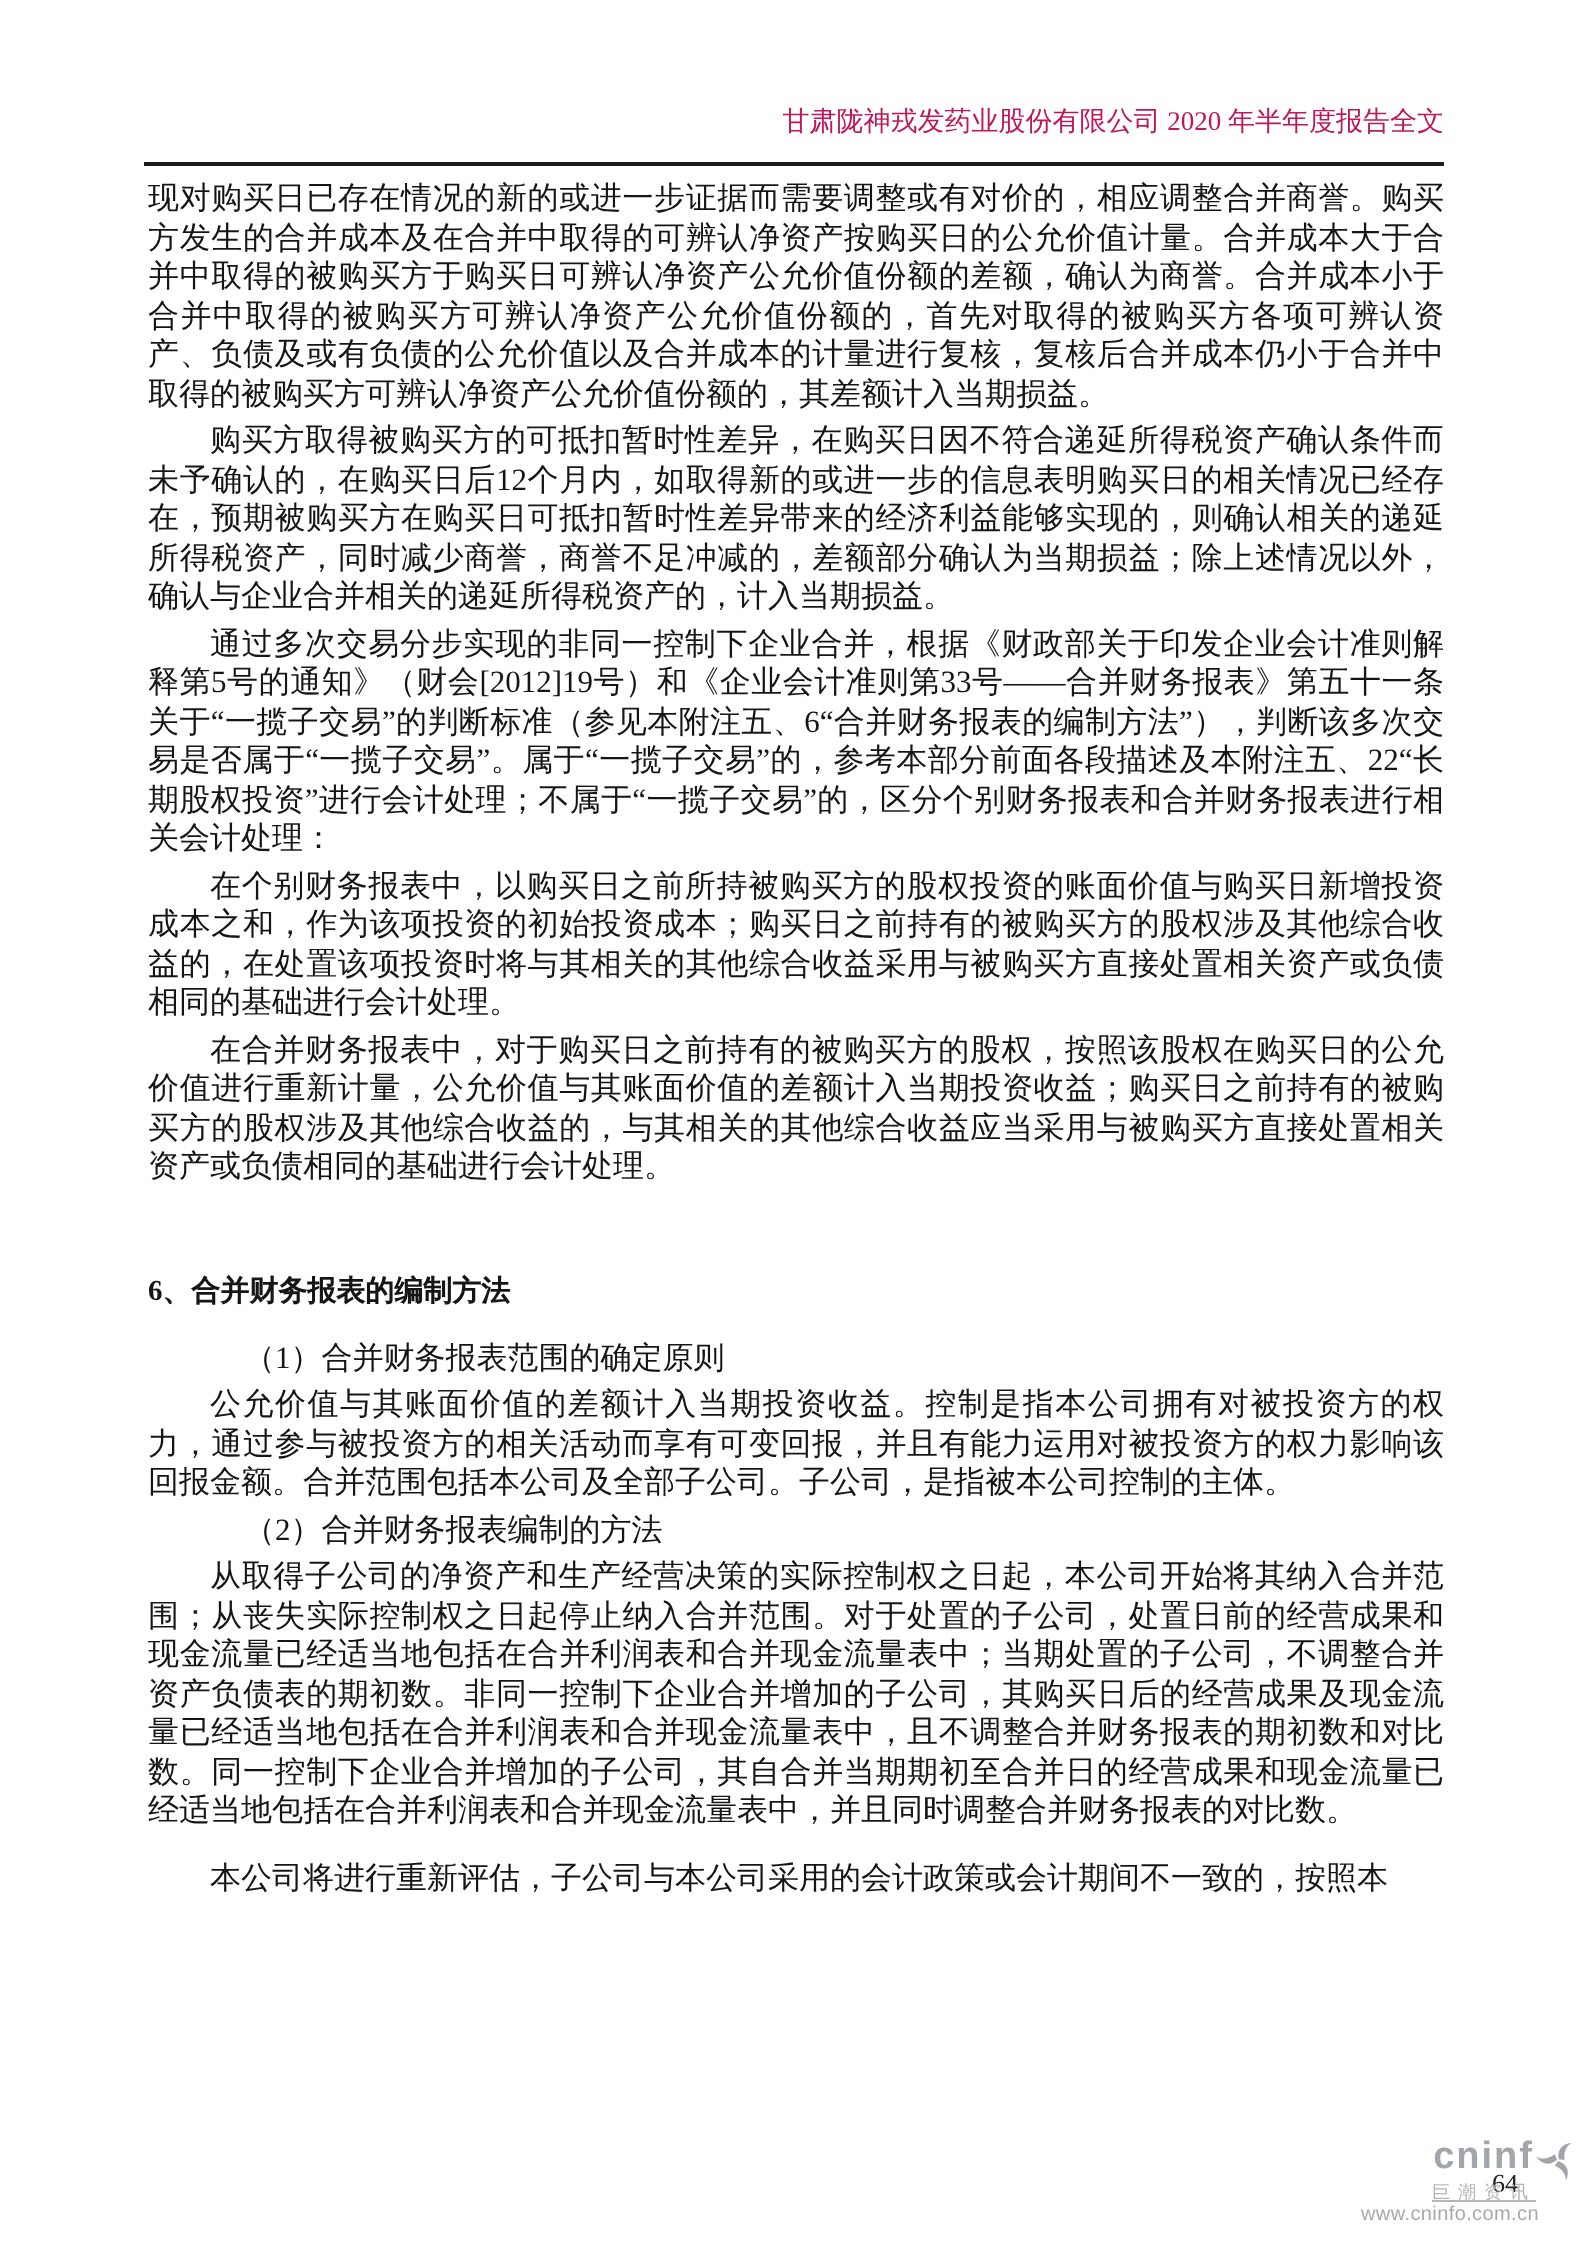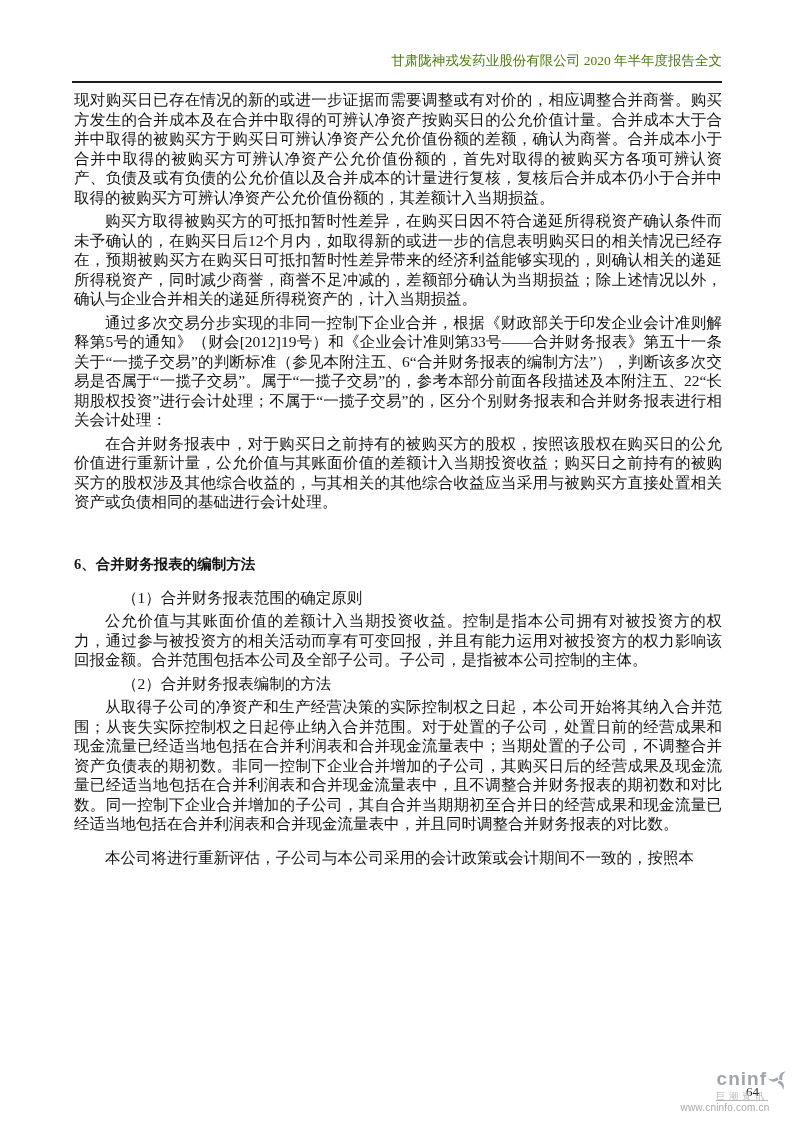--- a/index.html
+++ b/index.html
@@ -18,21 +18,21 @@
   .page-header {
     position: absolute;
     top: 52px;
     left: 72px;
     width: 650px;
     text-align: right;
     font-size: 13.5px;
     line-height: 18px;
     padding-bottom: 11px;
     border-bottom: 2px solid #1b1b1b;
-    color: #4d7c0f;
+    color: #be185d;
   }
   
   .content {
     position: absolute;
     top: 90px;
     left: 74px;
     width: 648px;
     font-size: 15.5px;
     line-height: 19.5px;
     text-align: justify;
@@ -100,20 +100,21 @@
 <div class="page">
 
   <div class="page-header">
     <span>甘肃陇神戎发药业股份有限公司 2020 年半年度报告全文</span>
   </div>
 
   <div class="content">
     <p class="no-indent">现对购买日已存在情况的新的或进一步证据而需要调整或有对价的，相应调整合并商誉。购买方发生的合并成本及在合并中取得的可辨认净资产按购买日的公允价值计量。合并成本大于合并中取得的被购买方于购买日可辨认净资产公允价值份额的差额，确认为商誉。合并成本小于合并中取得的被购买方可辨认净资产公允价值份额的，首先对取得的被购买方各项可辨认资产、负债及或有负债的公允价值以及合并成本的计量进行复核，复核后合并成本仍小于合并中取得的被购买方可辨认净资产公允价值份额的，其差额计入当期损益。</p>
     <p>购买方取得被购买方的可抵扣暂时性差异，在购买日因不符合递延所得税资产确认条件而未予确认的，在购买日后12个月内，如取得新的或进一步的信息表明购买日的相关情况已经存在，预期被购买方在购买日可抵扣暂时性差异带来的经济利益能够实现的，则确认相关的递延所得税资产，同时减少商誉，商誉不足冲减的，差额部分确认为当期损益；除上述情况以外，确认与企业合并相关的递延所得税资产的，计入当期损益。</p>
     <p>通过多次交易分步实现的非同一控制下企业合并，根据《财政部关于印发企业会计准则解释第5号的通知》（财会[2012]19号）和《企业会计准则第33号——合并财务报表》第五十一条关于“一揽子交易”的判断标准（参见本附注五、6“合并财务报表的编制方法”），判断该多次交易是否属于“一揽子交易”。属于“一揽子交易”的，参考本部分前面各段描述及本附注五、22“长期股权投资”进行会计处理；不属于“一揽子交易”的，区分个别财务报表和合并财务报表进行相关会计处理：</p>
+    <p>在个别财务报表中，以购买日之前所持被购买方的股权投资的账面价值与购买日新增投资成本之和，作为该项投资的初始投资成本；购买日之前持有的被购买方的股权涉及其他综合收益的，在处置该项投资时将与其相关的其他综合收益采用与被购买方直接处置相关资产或负债相同的基础进行会计处理。</p>
     <p>在合并财务报表中，对于购买日之前持有的被购买方的股权，按照该股权在购买日的公允价值进行重新计量，公允价值与其账面价值的差额计入当期投资收益；购买日之前持有的被购买方的股权涉及其他综合收益的，与其相关的其他综合收益应当采用与被购买方直接处置相关资产或负债相同的基础进行会计处理。</p>
     <p class="section-heading">6、合并财务报表的编制方法</p>
     <p class="sub-heading">（1）合并财务报表范围的确定原则</p>
     <p>公允价值与其账面价值的差额计入当期投资收益。控制是指本公司拥有对被投资方的权力，通过参与被投资方的相关活动而享有可变回报，并且有能力运用对被投资方的权力影响该回报金额。合并范围包括本公司及全部子公司。子公司，是指被本公司控制的主体。</p>
     <p class="sub-heading">（2）合并财务报表编制的方法</p>
     <p>从取得子公司的净资产和生产经营决策的实际控制权之日起，本公司开始将其纳入合并范围；从丧失实际控制权之日起停止纳入合并范围。对于处置的子公司，处置日前的经营成果和现金流量已经适当地包括在合并利润表和合并现金流量表中；当期处置的子公司，不调整合并资产负债表的期初数。非同一控制下企业合并增加的子公司，其购买日后的经营成果及现金流量已经适当地包括在合并利润表和合并现金流量表中，且不调整合并财务报表的期初数和对比数。同一控制下企业合并增加的子公司，其自合并当期期初至合并日的经营成果和现金流量已经适当地包括在合并利润表和合并现金流量表中，并且同时调整合并财务报表的对比数。</p>
     <p class="spaced-top">本公司将进行重新评估，子公司与本公司采用的会计政策或会计期间不一致的，按照本</p>
   </div>
 
   <div class="page-number">64</div>

